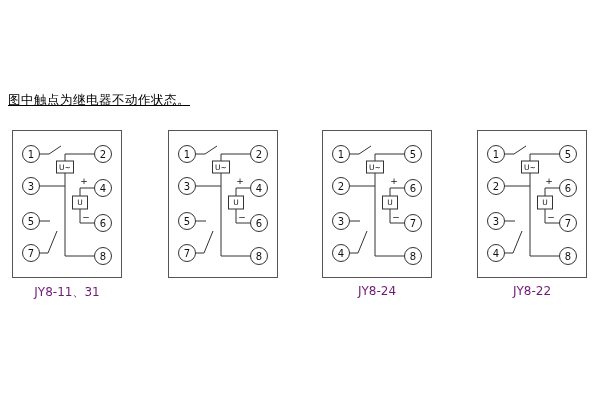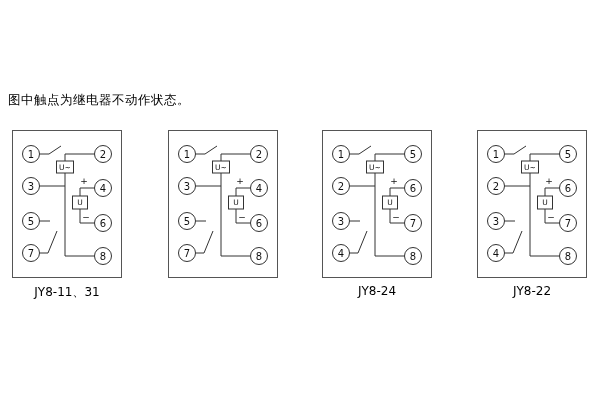--- a/index.html
+++ b/index.html
@@ -9,35 +9,36 @@
     font-family:"DejaVu Sans","Liberation Sans",sans-serif;
     position:relative;
     overflow:hidden;
   }
   .caption {
     position:absolute;
     left:8px; top:92px;
     font-size:12.5px;
     color:#000;
     letter-spacing:0.5px;
+    text-decoration:underline;
   }
   .diagram {
     position:absolute;
     top:130px;
     width:110px;
   }
   .d1 { left:12px; }
   .d2 { left:168px; }
   .d3 { left:322px; }
   .d4 { left:477px; }
   .dlabel {
     margin-top:6px;
     text-align:center;
     font-size:12px;
-    color:#000000;
+    color:#701a75;
     white-space:nowrap;
   }
   svg { display:block; }
   .frame { fill:none; stroke:#555; stroke-width:1; }
   .wire  { fill:none; stroke:#333; stroke-width:1; }
   .ubox  { fill:#fff; stroke:#333; stroke-width:1; }
   .term  { fill:#fff; stroke:#333; stroke-width:1; }
   text {
     font-family:"DejaVu Sans","Liberation Sans",sans-serif;
     font-size:10px;

